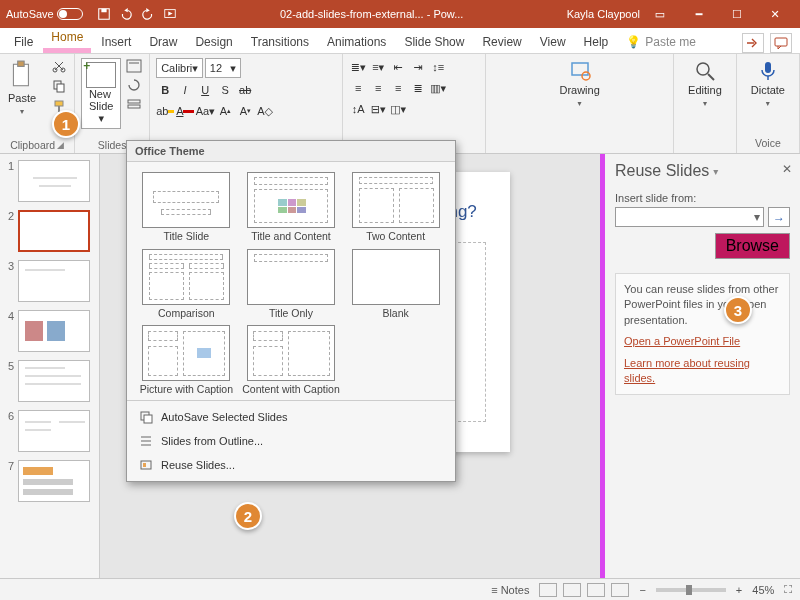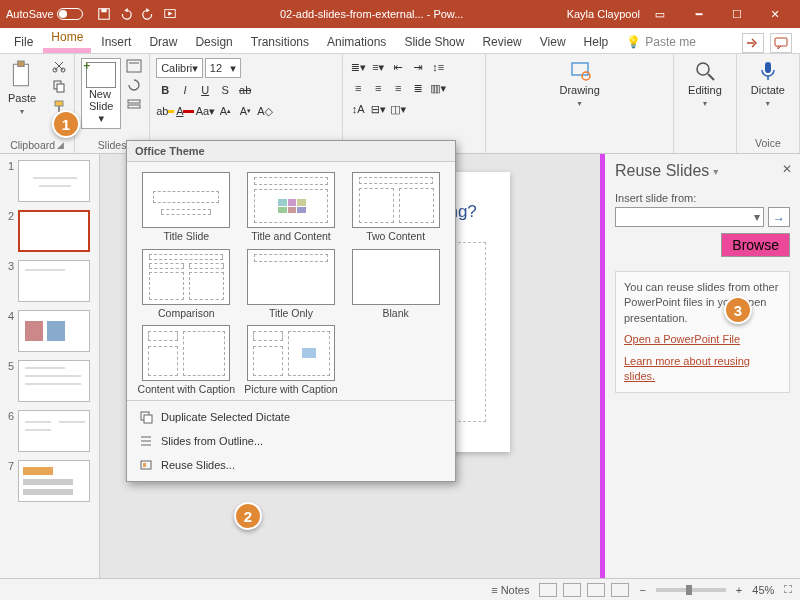--- a/index.html
+++ b/index.html
@@ -99,21 +99,21 @@
 
 
 .reuse-pane { width: 200px; background: #f3f3f3; border-left: 5px solid #d946ef; padding: 8px 10px; position: relative; }
 .reuse-title { color: #555; font-size: 16px; display: flex; align-items: center; gap: 4px; }
 .reuse-close { position: absolute; right: 8px; top: 8px; color: #666; cursor: pointer; }
 .reuse-label { margin-top: 12px; font-size: 11px; color: #555; }
 .reuse-input-row { display: flex; gap: 4px; margin-top: 3px; }
 .reuse-input { flex: 1; height: 20px; border: 1px solid #999; background: #fff; display: flex; align-items: center; justify-content: flex-end; padding-right: 3px; color: #666; }
 .reuse-go { width: 22px; height: 20px; border: 1px solid #999; background: #fff; display: flex; align-items: center; justify-content: center; color: #2a5db0; }
 .reuse-browse { margin-top: 6px; text-align: right; }
-.reuse-browse button { border: 1px solid #999; background: #ec4899; padding: 3px 10px; font-size: 14px; cursor: pointer; }
+.reuse-browse button { border: 1px solid #999; background: #be185d; padding: 3px 10px; font-size: 16px; cursor: pointer; }
 .reuse-info { margin-top: 14px; border: 1px solid #d8d8d8; background: #fafafa; padding: 8px; font-size: 11px; color: #555; line-height: 1.4; }
 .reuse-info a { color: #b7472a; text-decoration: underline; display: inline-block; margin-top: 6px; cursor: pointer; }
 
 
 .statusbar { position: absolute; bottom: 0; left: 0; right: 0; height: 22px; background: #f3f3f3; border-top: 1px solid #c9c9c9; display: flex; align-items: center; font-size: 11px; color: #555; padding: 0 8px; gap: 10px; }
 .statusbar .spacer { flex: 1; }
 .statusbar .view-btns { display: flex; gap: 6px; align-items: center; }
 .vb { width: 18px; height: 14px; border: 1px solid #aaa; }
 .zoom-slider { width: 70px; height: 4px; background: #ccc; position: relative; }
 .zoom-slider::after { content: ""; position: absolute; left: 30px; top: -3px; width: 6px; height: 10px; background: #888; }
@@ -515,42 +515,42 @@
 
     <div class="ns-item">
         <div class="ns-thumb"></div>
         <div class="ns-label">Blank</div>
       </div>
     <div class="ns-item">
         <div class="ns-thumb">
           <div class="dash" style="left:5px;top:5px;width:30px;height:10px"></div>
           <div class="dash" style="left:5px;top:20px;width:30px;height:30px"></div>
           <div class="dash" style="left:40px;top:5px;width:42px;height:45px"></div>
-        </div>
-        <div class="ns-label">Content with Caption</div>
+          <div style="position:absolute;left:54px;top:22px;width:14px;height:10px;background:#a8c8e8"></div>
+        </div>
+        <div class="ns-label">Picture with Caption</div>
       </div>
     <div class="ns-item">
         <div class="ns-thumb">
           <div class="dash" style="left:5px;top:5px;width:30px;height:10px"></div>
           <div class="dash" style="left:5px;top:20px;width:30px;height:30px"></div>
           <div class="dash" style="left:40px;top:5px;width:42px;height:45px"></div>
-          <div style="position:absolute;left:54px;top:22px;width:14px;height:10px;background:#a8c8e8"></div>
-        </div>
-        <div class="ns-label">Picture with Caption</div>
+        </div>
+        <div class="ns-label">Content with Caption</div>
       </div>
   </div>
   <div class="ns-footer">
     <div class="ns-footer-item">
         <span class="ns-footer-icon">
           <svg width="14" height="14" viewBox="0 0 14 14">
             <rect x="2" y="2" width="8" height="8" fill="none" stroke="#666"></rect>
             <rect x="5" y="5" width="8" height="8" fill="#fff" stroke="#666"></rect>
           </svg>
         </span>
-        <span>Duplicate Selected Dictate</span>
+        <span>AutoSave Selected Slides</span>
       </div>
     <div class="ns-footer-item">
         <span class="ns-footer-icon">
           <svg width="14" height="14" viewBox="0 0 14 14">
             <path d="M2 3h10M2 7h10M2 11h10" stroke="#666"></path>
           </svg>
         </span>
         <span>Slides from Outline...</span>
       </div>
     <div class="ns-footer-item">

